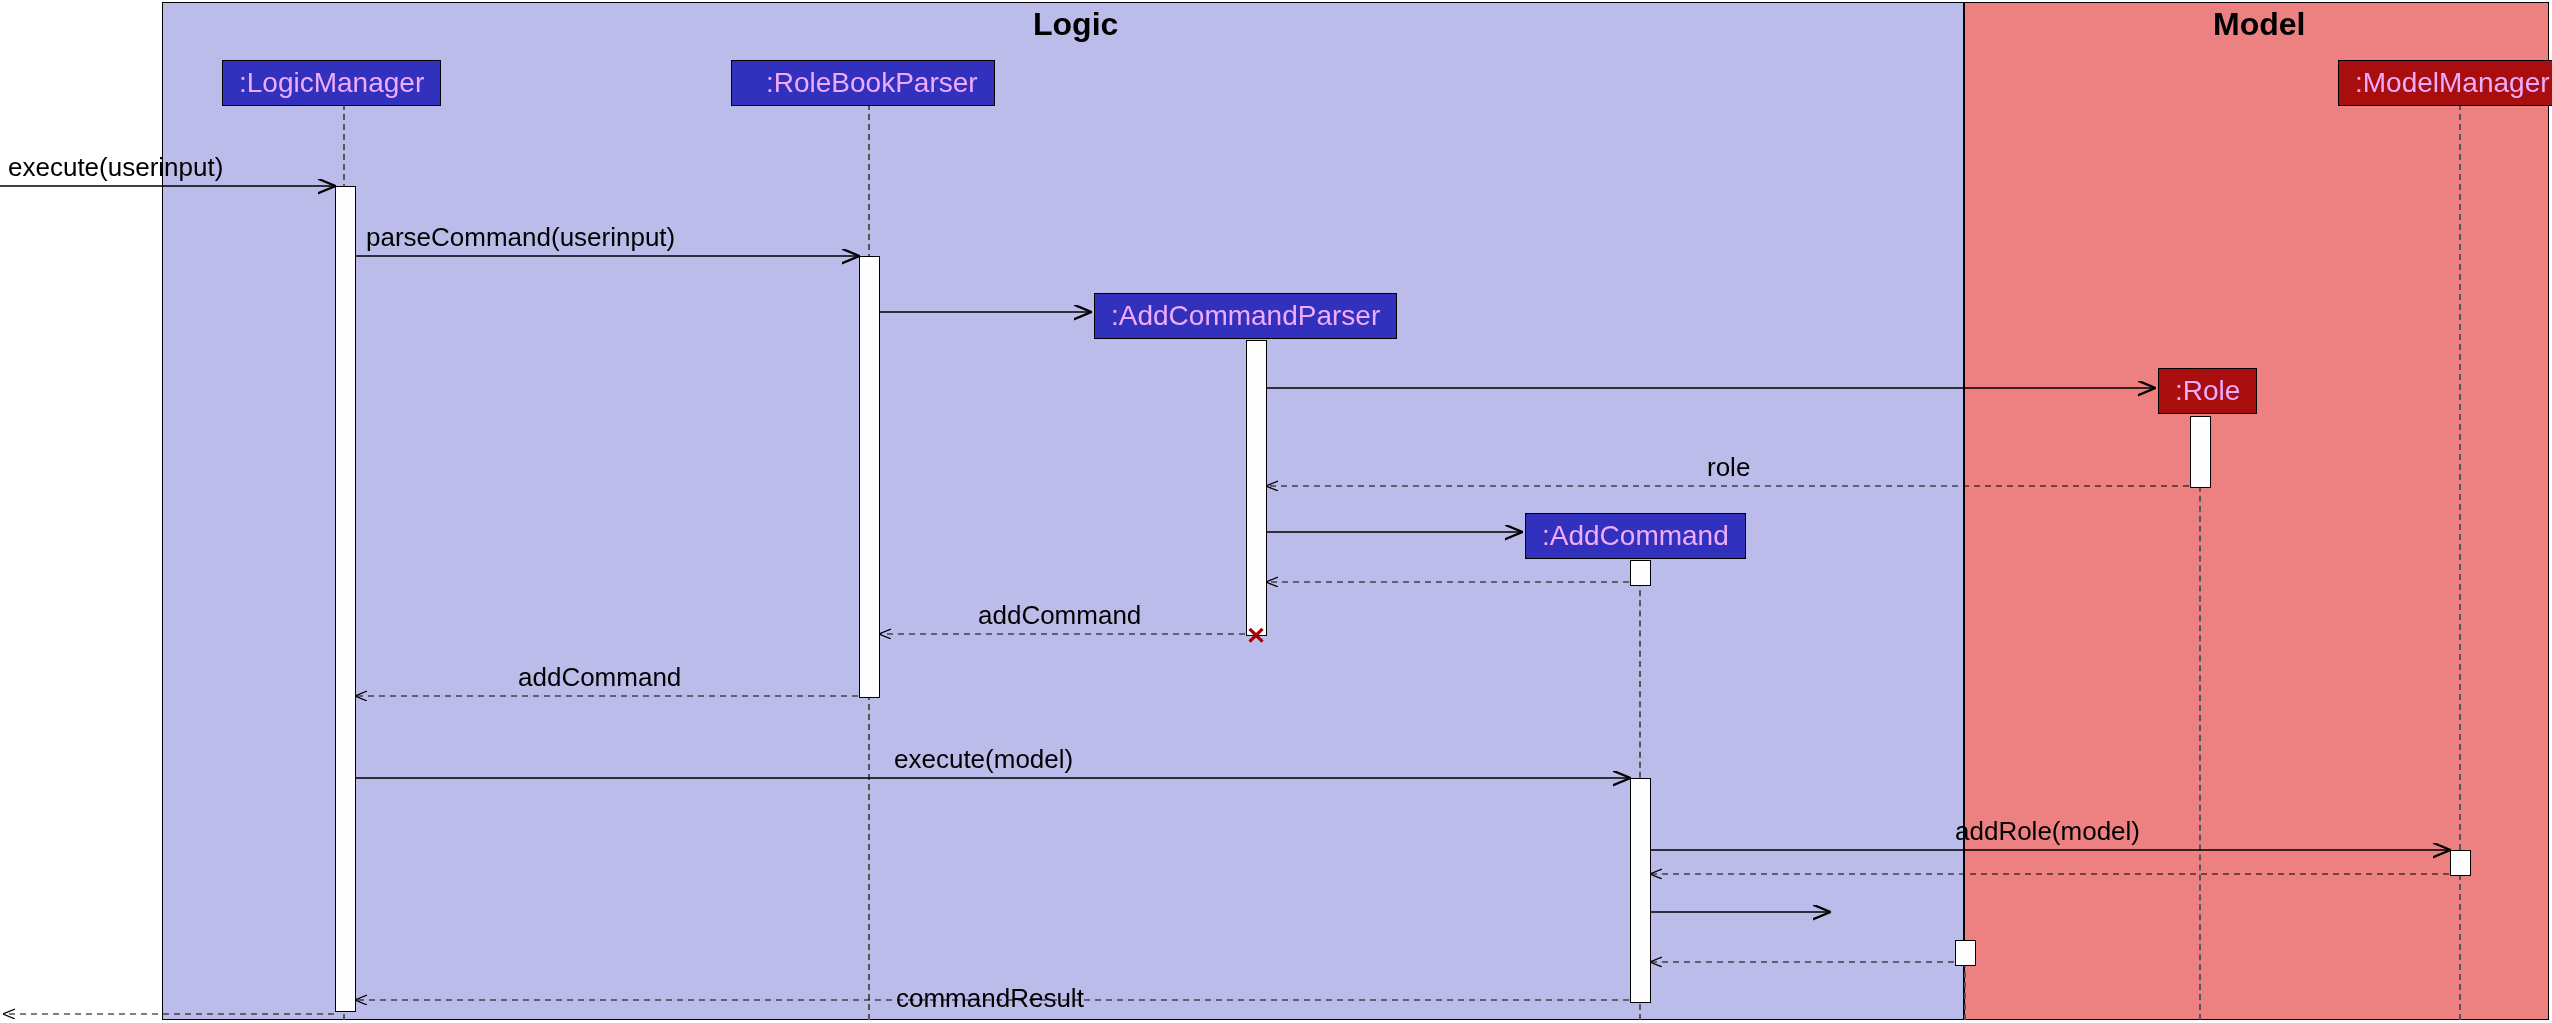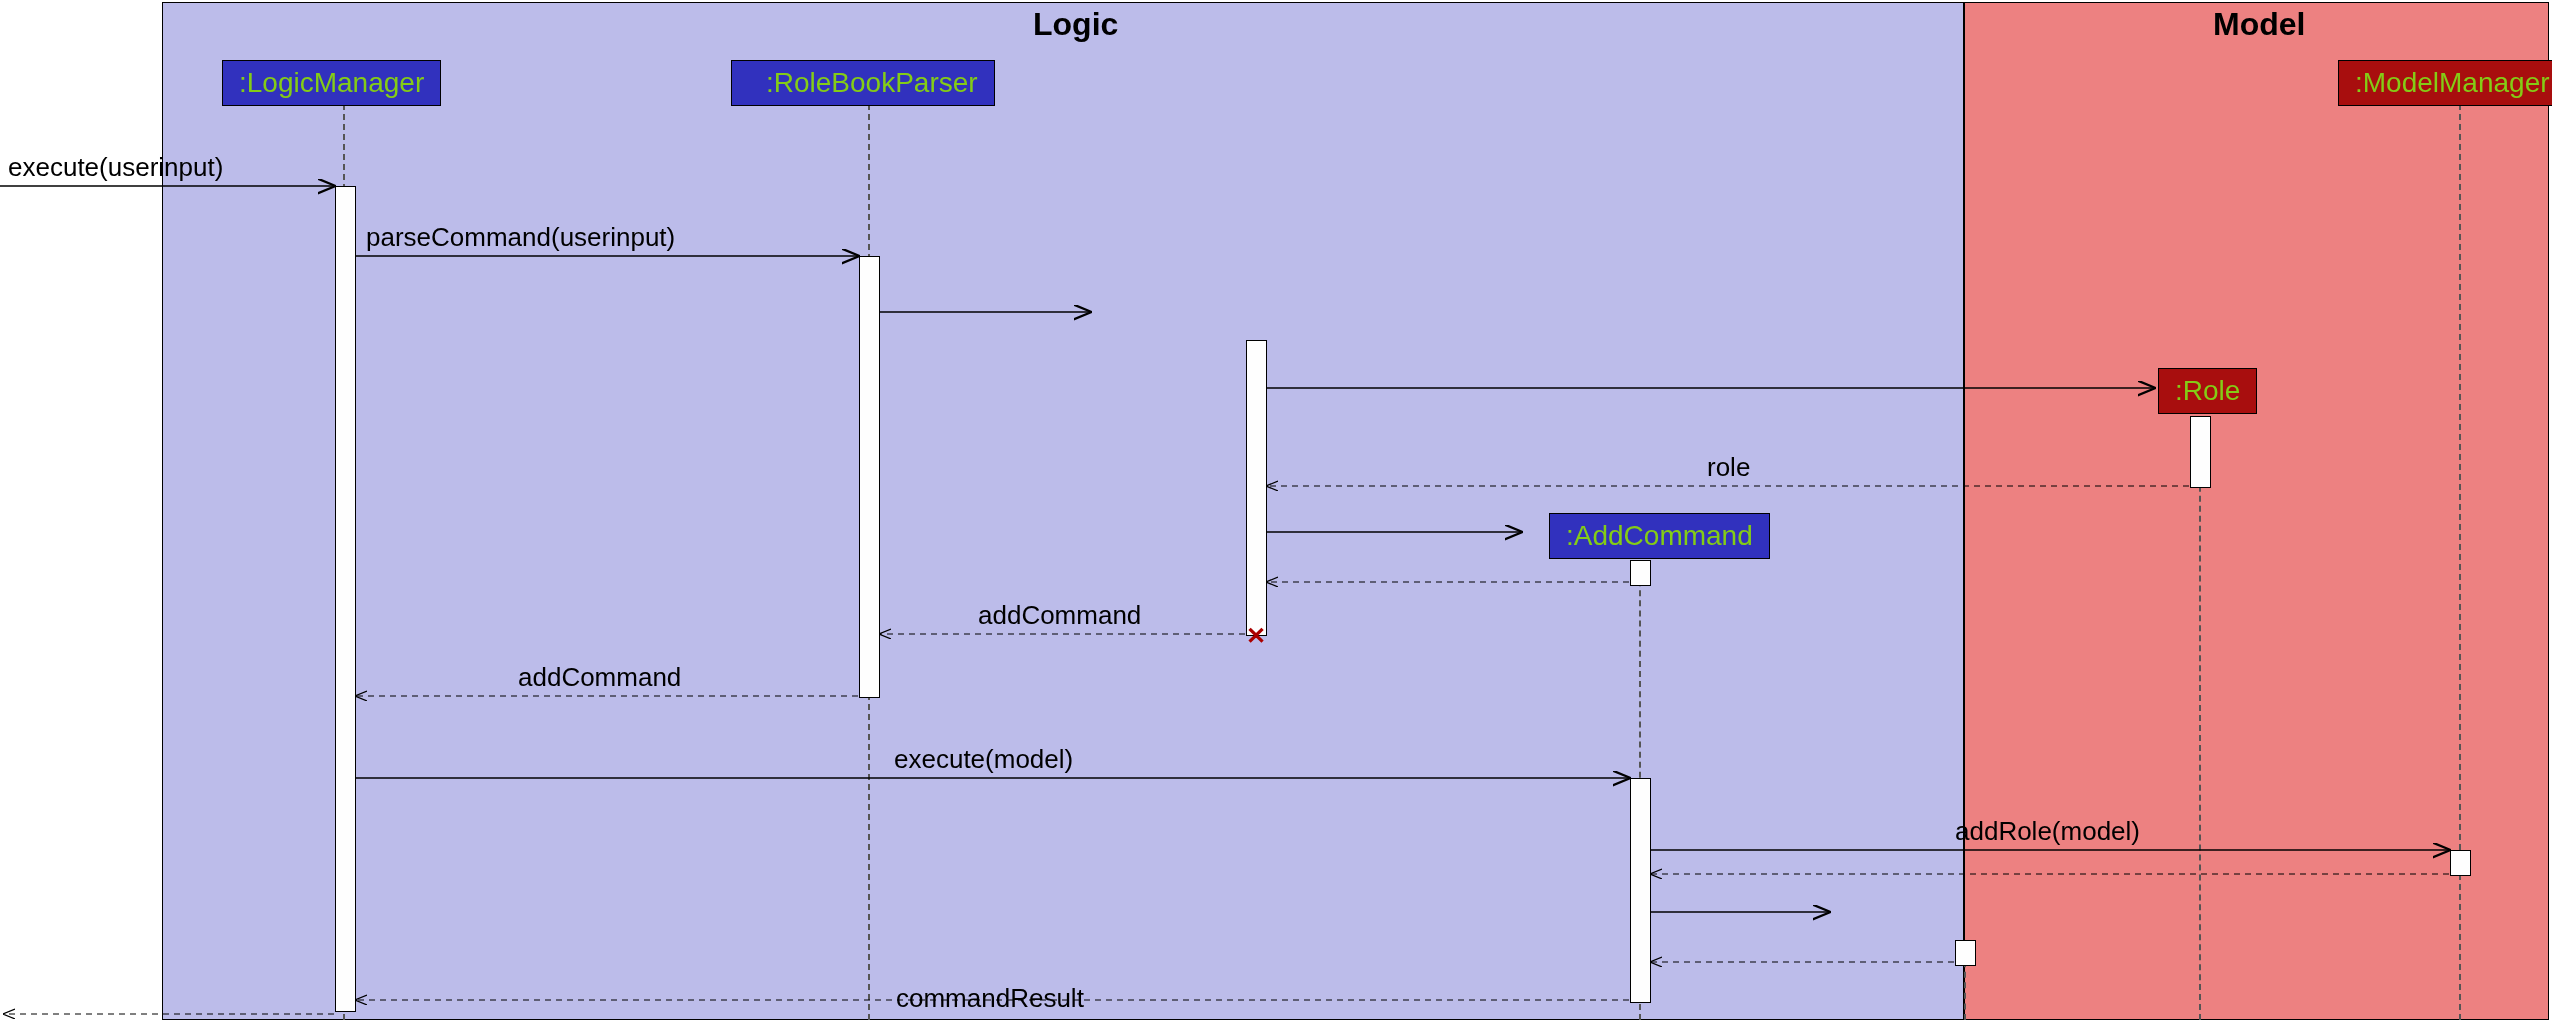--- a/index.html
+++ b/index.html
@@ -21,21 +21,21 @@
   .region-model { background: #ed8181; }
   .region-title {
     position: absolute;
     top: 3px;
     font-weight: bold;
     font-size: 32px;
   }
   .participant {
     position: absolute;
     background: #3131be;
-    color: #84cc16;
+    color: #f0abfc;
     font-size: 28px;
     padding: 6px 16px;
     border: 1px solid #000;
     white-space: nowrap;
   }
   .participant-model { background: #a80e0e; }
   .lifeline {
     position: absolute;
     border-left: 2px dashed #555;
   }
@@ -80,22 +80,23 @@
   <div class="lifeline" style="left:868px; top:104px; height:916px;"></div>
   <div class="lifeline" style="left:1255px; top:340px; height:296px;"></div>
   <div class="lifeline" style="left:2199px; top:416px; height:604px;"></div>
   <div class="lifeline" style="left:1639px; top:560px; height:460px;"></div>
   <div class="lifeline" style="left:1964px; top:940px; height:80px;"></div>
   <div class="lifeline" style="left:2459px; top:104px; height:916px;"></div>
 
   <div class="participant" style="left:222px; top:60px;">:LogicManager</div>
   <div class="participant" style="left:731px; top:60px;padding-left:34px;">:RoleBookParser</div>
   <div class="participant participant-model" style="left:2338px; top:60px;">:ModelManager</div>
+  <div class="participant" style="left:1094px; top:293px;">:AddCommandParser</div>
   <div class="participant participant-model" style="left:2158px; top:368px;">:Role</div>
-  <div class="participant" style="left:1525px; top:513px;margin-left:24px;">:AddCommand</div>
+  <div class="participant" style="left:1525px; top:513px;">:AddCommand</div>
 
   <div class="activation" style="left:335px; top:186px; width:19px; height:824px;"></div>
   <div class="activation" style="left:859px; top:256px; width:19px; height:440px;"></div>
   <div class="activation" style="left:1246px; top:340px; width:19px; height:294px;"></div>
   <div class="activation" style="left:2190px; top:416px; width:19px; height:70px;"></div>
   <div class="activation" style="left:1630px; top:560px; width:19px; height:24px;"></div>
   <div class="activation" style="left:1630px; top:778px; width:19px; height:223px;"></div>
   <div class="activation" style="left:2450px; top:850px; width:19px; height:24px;"></div>
   <div class="activation" style="left:1955px; top:940px; width:19px; height:24px;"></div>
 

